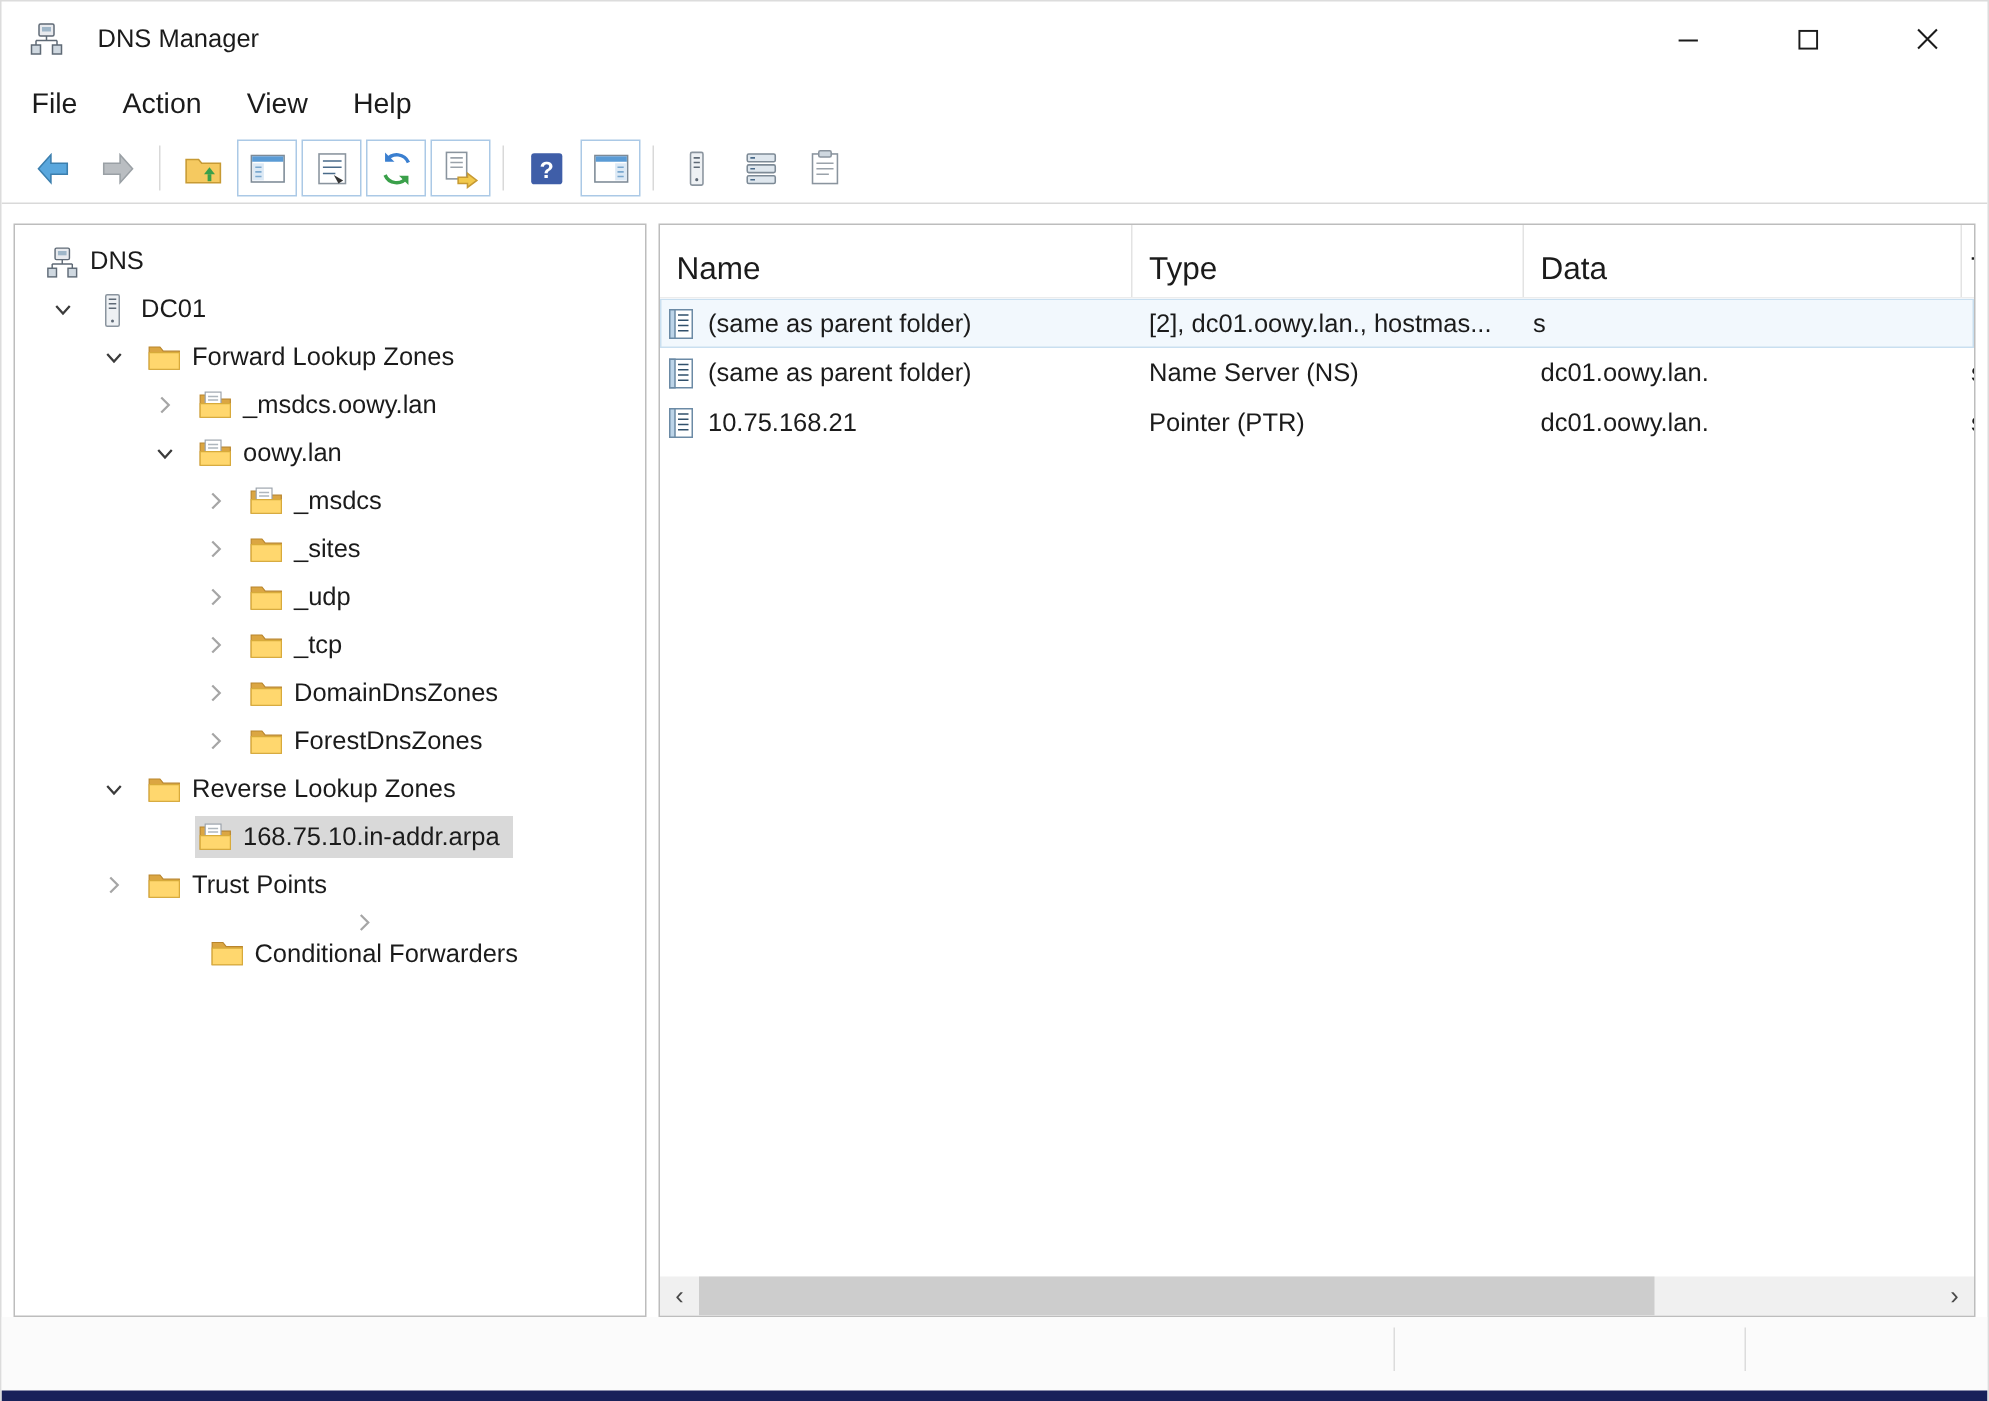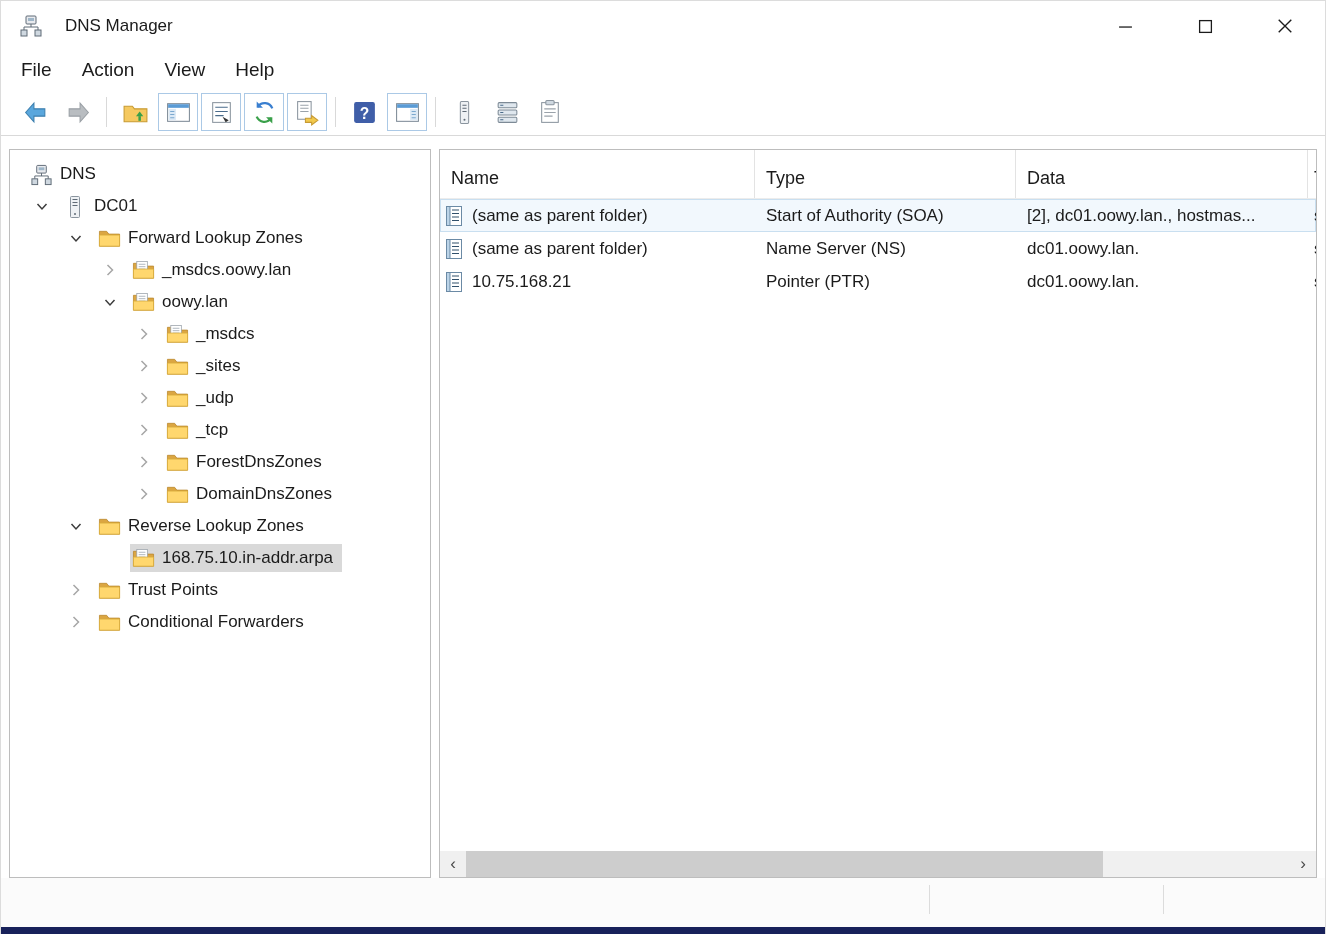--- a/index.html
+++ b/index.html
@@ -26,21 +26,21 @@
   .content{position:absolute;left:0;right:0;top:148px;bottom:56px;}
   .left-panel{position:absolute;left:8px;top:0;bottom:0;width:420px;border:1px solid #bdbdbd;background:#fff;padding-top:8px;overflow:hidden;}
   .tree-row{height:32px;display:flex;align-items:center;font-size:17px;white-space:nowrap;}
   .chevron{width:34px;display:flex;align-items:center;justify-content:flex-start;padding-left:5px;box-sizing:border-box;flex:none;}
   .chevron.lvl0{width:0;padding:0;}
   .tree-inner{display:flex;align-items:center;height:28px;padding:0 9px 0 2px;}
   .tree-row.selected .tree-inner{background:var(--tree-selection,#d9d9d9);}
   .tree-icon{width:23px;height:23px;margin-right:7px;display:flex;flex:none;}
   .right-panel{position:absolute;left:438px;right:8px;top:0;bottom:0;border:1px solid #bdbdbd;background:#fff;overflow:hidden;}
   .list-header{display:grid;grid-template-columns:315px 261px 292px 1fr;height:48px;border-bottom:1px solid #ececec;}
-  .col-h{font-size:18px;padding:18px 8px 0 11px;border-right:1px solid #e3e3e3;overflow:hidden;white-space:nowrap;}
+  .col-h{font-size:21px;padding:18px 8px 0 11px;border-right:1px solid #e3e3e3;overflow:hidden;white-space:nowrap;}
   .col-h.ts{border-right:none;padding-left:6px;}
   .list-row{display:grid;grid-template-columns:315px 261px 292px 1fr;height:33px;align-items:center;font-size:17px;}
   .list-row.focused{background:#f2f8fd;box-shadow:inset 0 0 0 1px #c9dfF0;}
   .cell{padding-left:11px;white-space:nowrap;overflow:hidden;}
   .cell.ts{padding-left:6px;}
   .name-cell{display:flex;align-items:center;padding-left:4px;overflow:hidden;white-space:nowrap;}
   .rec-icon{width:22px;height:22px;margin-right:6px;flex:none;display:flex;}
   
   .hscroll{position:absolute;left:0;right:0;bottom:0;height:26px;background:#f0f0f0;display:flex;align-items:center;}
   .scroll-btn{width:26px;height:26px;display:flex;align-items:center;justify-content:center;color:#4a4a4a;font-size:17px;flex:none;}
@@ -339,37 +339,37 @@
               <path d="M6.5 4l5 5-5 5" fill="none" stroke="#a6a6a6" stroke-width="1.5"></path>
             </svg>
           </span>
           <span class="tree-inner">
             <span class="tree-icon">
               <svg width="23" height="23" viewBox="0 0 24 24">
                 <path d="M1.5 4.5h7.5l2.3 2.9h11.2V20H1.5z" fill="#dba642" stroke="#b9852c" stroke-width="0.8"></path>
                 <path d="M1.5 8.4h21V20h-21z" fill="#ffd76e" stroke="#d8ab3a" stroke-width="0.8"></path>
               </svg>
             </span>
+            <span class="tree-label">DomainDnsZones</span>
+          </span>
+        </div>
+        <div class="tree-row" style="padding-left: 120px;">
+          <span class="chevron">
+            <svg width="18" height="18" viewBox="0 0 18 18">
+              <path d="M6.5 4l5 5-5 5" fill="none" stroke="#a6a6a6" stroke-width="1.5"></path>
+            </svg>
+          </span>
+          <span class="tree-inner">
+            <span class="tree-icon">
+              <svg width="23" height="23" viewBox="0 0 24 24">
+                <path d="M1.5 4.5h7.5l2.3 2.9h11.2V20H1.5z" fill="#dba642" stroke="#b9852c" stroke-width="0.8"></path>
+                <path d="M1.5 8.4h21V20h-21z" fill="#ffd76e" stroke="#d8ab3a" stroke-width="0.8"></path>
+              </svg>
+            </span>
             <span class="tree-label">ForestDnsZones</span>
-          </span>
-        </div>
-        <div class="tree-row" style="padding-left: 120px;">
-          <span class="chevron">
-            <svg width="18" height="18" viewBox="0 0 18 18">
-              <path d="M6.5 4l5 5-5 5" fill="none" stroke="#a6a6a6" stroke-width="1.5"></path>
-            </svg>
-          </span>
-          <span class="tree-inner">
-            <span class="tree-icon">
-              <svg width="23" height="23" viewBox="0 0 24 24">
-                <path d="M1.5 4.5h7.5l2.3 2.9h11.2V20H1.5z" fill="#dba642" stroke="#b9852c" stroke-width="0.8"></path>
-                <path d="M1.5 8.4h21V20h-21z" fill="#ffd76e" stroke="#d8ab3a" stroke-width="0.8"></path>
-              </svg>
-            </span>
-            <span class="tree-label">DomainDnsZones</span>
           </span>
         </div>
         <div class="tree-row" style="padding-left: 52px;">
           <span class="chevron">
             <svg width="18" height="18" viewBox="0 0 18 18">
               <path d="M4.5 7l4.5 5 4.5-5" fill="none" stroke="#3c3c3c" stroke-width="1.5"></path>
             </svg>
           </span>
           <span class="tree-inner">
             <span class="tree-icon">
@@ -404,21 +404,21 @@
           <span class="tree-inner">
             <span class="tree-icon">
               <svg width="23" height="23" viewBox="0 0 24 24">
                 <path d="M1.5 4.5h7.5l2.3 2.9h11.2V20H1.5z" fill="#dba642" stroke="#b9852c" stroke-width="0.8"></path>
                 <path d="M1.5 8.4h21V20h-21z" fill="#ffd76e" stroke="#d8ab3a" stroke-width="0.8"></path>
               </svg>
             </span>
             <span class="tree-label">Trust Points</span>
           </span>
         </div>
-        <div class="tree-row" style="padding-left: 52px;">
+        <div class="tree-row" style="padding-left: 52px; flex-direction: column;">
           <span class="chevron">
             <svg width="18" height="18" viewBox="0 0 18 18">
               <path d="M6.5 4l5 5-5 5" fill="none" stroke="#a6a6a6" stroke-width="1.5"></path>
             </svg>
           </span>
           <span class="tree-inner">
             <span class="tree-icon">
               <svg width="23" height="23" viewBox="0 0 24 24">
                 <path d="M1.5 4.5h7.5l2.3 2.9h11.2V20H1.5z" fill="#dba642" stroke="#b9852c" stroke-width="0.8"></path>
                 <path d="M1.5 8.4h21V20h-21z" fill="#ffd76e" stroke="#d8ab3a" stroke-width="0.8"></path>
@@ -441,21 +441,20 @@
           <div class="name-cell">
             <span class="rec-icon">
               <svg width="22" height="22" viewBox="0 0 22 22">
                 <rect x="2.5" y="1.5" width="15" height="19" fill="#fff" stroke="#6b8aa5"></rect>
                 <rect x="2.5" y="1.5" width="3.5" height="19" fill="#bcd4e8" stroke="#6b8aa5"></rect>
                 <path d="M8 5h7M8 8.5h7M8 12h7M8 15.5h7" stroke="#31506b"></path>
               </svg>
             </span>
             <span>(same as parent folder)</span>
           </div>
-          <div class="cell">Start of Authority (SOA)</div>
           <div class="cell">[2], dc01.oowy.lan., hostmas...</div>
           <div class="cell ts">s</div>
         </div>
         <div class="list-row">
           <div class="name-cell">
             <span class="rec-icon">
               <svg width="22" height="22" viewBox="0 0 22 22">
                 <rect x="2.5" y="1.5" width="15" height="19" fill="#fff" stroke="#6b8aa5"></rect>
                 <rect x="2.5" y="1.5" width="3.5" height="19" fill="#bcd4e8" stroke="#6b8aa5"></rect>
                 <path d="M8 5h7M8 8.5h7M8 12h7M8 15.5h7" stroke="#31506b"></path>

